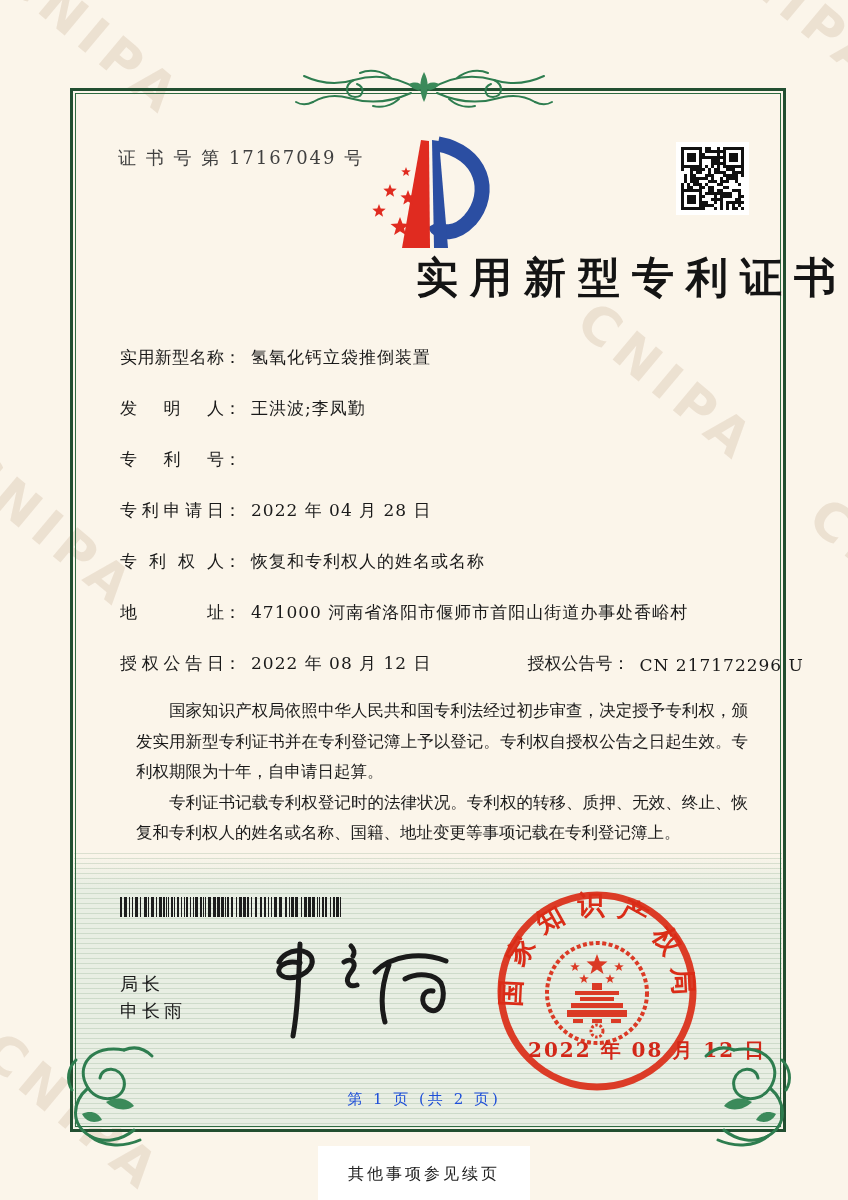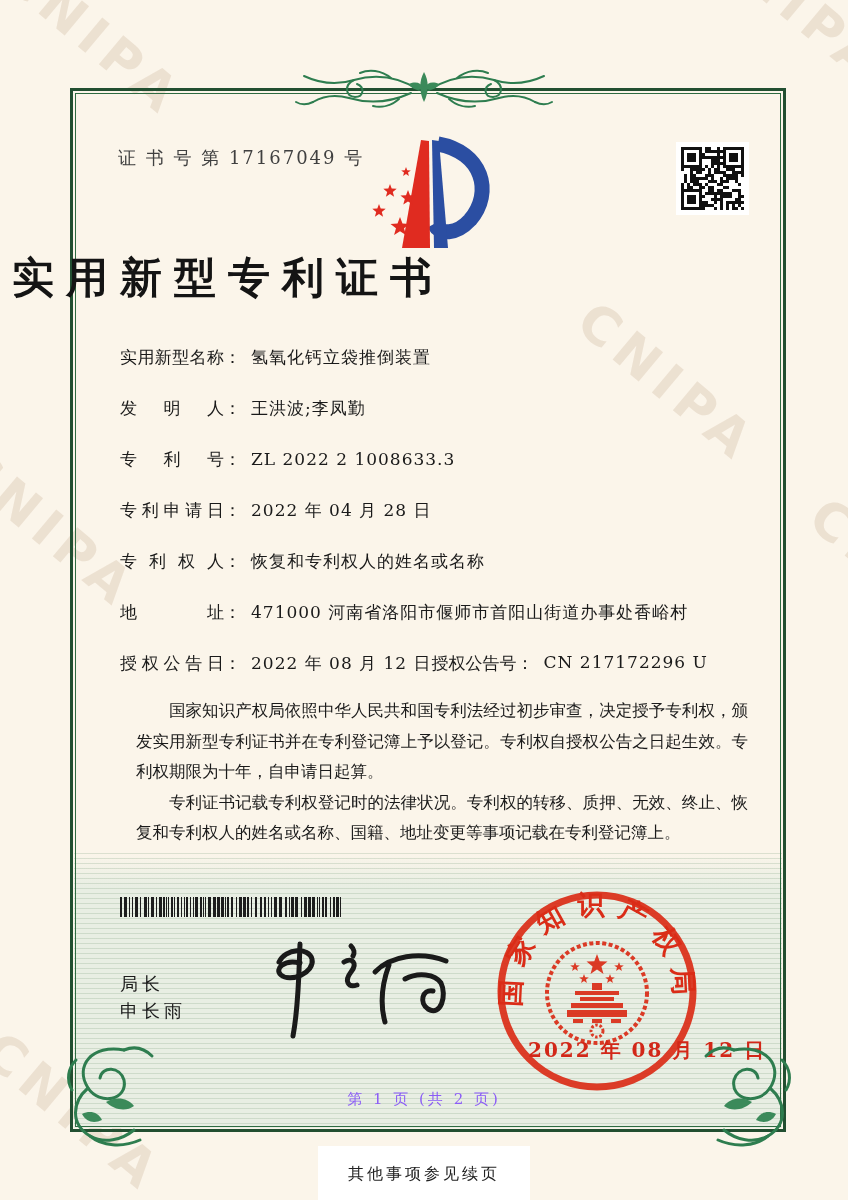--- a/index.html
+++ b/index.html
@@ -50,57 +50,57 @@
     position:absolute;left:118px;top:146px;
     font-size:18px;letter-spacing:2px;color:#404040;
   }
   .logo{position:absolute;left:336px;top:134px;width:160px;height:122px;}
   .qr{
     position:absolute;left:676px;top:142px;
     background:#fff;padding:5px;line-height:0;
   }
   .title{
     position:absolute;left:0;top:250px;width:100%;
-    text-align:left;
+    text-align:right;
     font-size:42px;font-weight:bold;
     letter-spacing:12px;text-indent:12px;
     color:#141414;
   }
 
   .fields{position:absolute;left:120px;top:346px;width:610px;}
   .frow{display:flex;align-items:baseline;font-size:17px;margin-bottom:28px;height:23px;white-space:nowrap;}
   .flabel{
     display:inline-block;width:104px;
     text-align:justify;text-align-last:justify;
     flex:none;
   }
   .fcolon{flex:none;margin-right:10px;}
   .fvalue{letter-spacing:1px;}
-  .grant-pair2{display:flex;align-items:flex-start;}
+  .grant-pair2{margin-left:96px;display:flex;align-items:flex-end;}
 
   .body-text{
     position:absolute;left:136px;top:696px;width:612px;
     font-size:16.5px;line-height:1.85;text-align:justify;
   }
   .body-text p{margin:0;text-indent:2em;}
 
   .barcode{position:absolute;left:120px;top:897px;line-height:0;}
   .director{position:absolute;left:120px;top:972px;font-size:18px;letter-spacing:4px;}
   .director .name{margin-top:3px;}
   .autograph{position:absolute;left:248px;top:932px;}
 
   .seal{position:absolute;left:494px;top:888px;width:206px;height:206px;}
   .seal-date{
     position:absolute;left:528px;top:1037px;
     color:#d22718;font-size:20px;letter-spacing:2px;white-space:nowrap;
     font-weight:bold;
   }
   .page-indicator{
     position:absolute;left:0;top:1090px;width:100%;
-    text-align:center;font-size:15px;letter-spacing:3px;color:#8b5cf6;
+    text-align:center;font-size:15px;letter-spacing:3px;color:#1d4ed8;
   }
   .foot-note{
     position:absolute;left:50%;top:1146px;transform:translateX(-50%);
     background:#ffffff;padding:18px 30px;
     font-size:16px;letter-spacing:3px;color:#222;
   }
 
   .ornament{position:absolute;z-index:3;line-height:0;}
   .orn-top{left:289px;top:66px;}
   .orn-bl{left:46px;top:1032px;}
@@ -471,21 +471,20 @@
         <span class="fvalue">氢氧化钙立袋推倒装置</span>
       </div>
       <div class="frow">
         <span class="flabel">发明人</span>
           <span class="fcolon">：</span>
         <span class="fvalue">王洪波;李凤勤</span>
       </div>
       <div class="frow">
         <span class="flabel">专利号</span>
           <span class="fcolon">：</span>
-        <span class="fvalue">ZL 2022 2 1008633.3</span>
       </div>
       <div class="frow">
         <span class="flabel">专利申请日</span>
           <span class="fcolon">：</span>
         <span class="fvalue">2022 年 04 月 28 日</span>
       </div>
       <div class="frow">
         <span class="flabel">专利权人</span>
           <span class="fcolon">：</span>
         <span class="fvalue">恢复和专利权人的姓名或名称</span>

